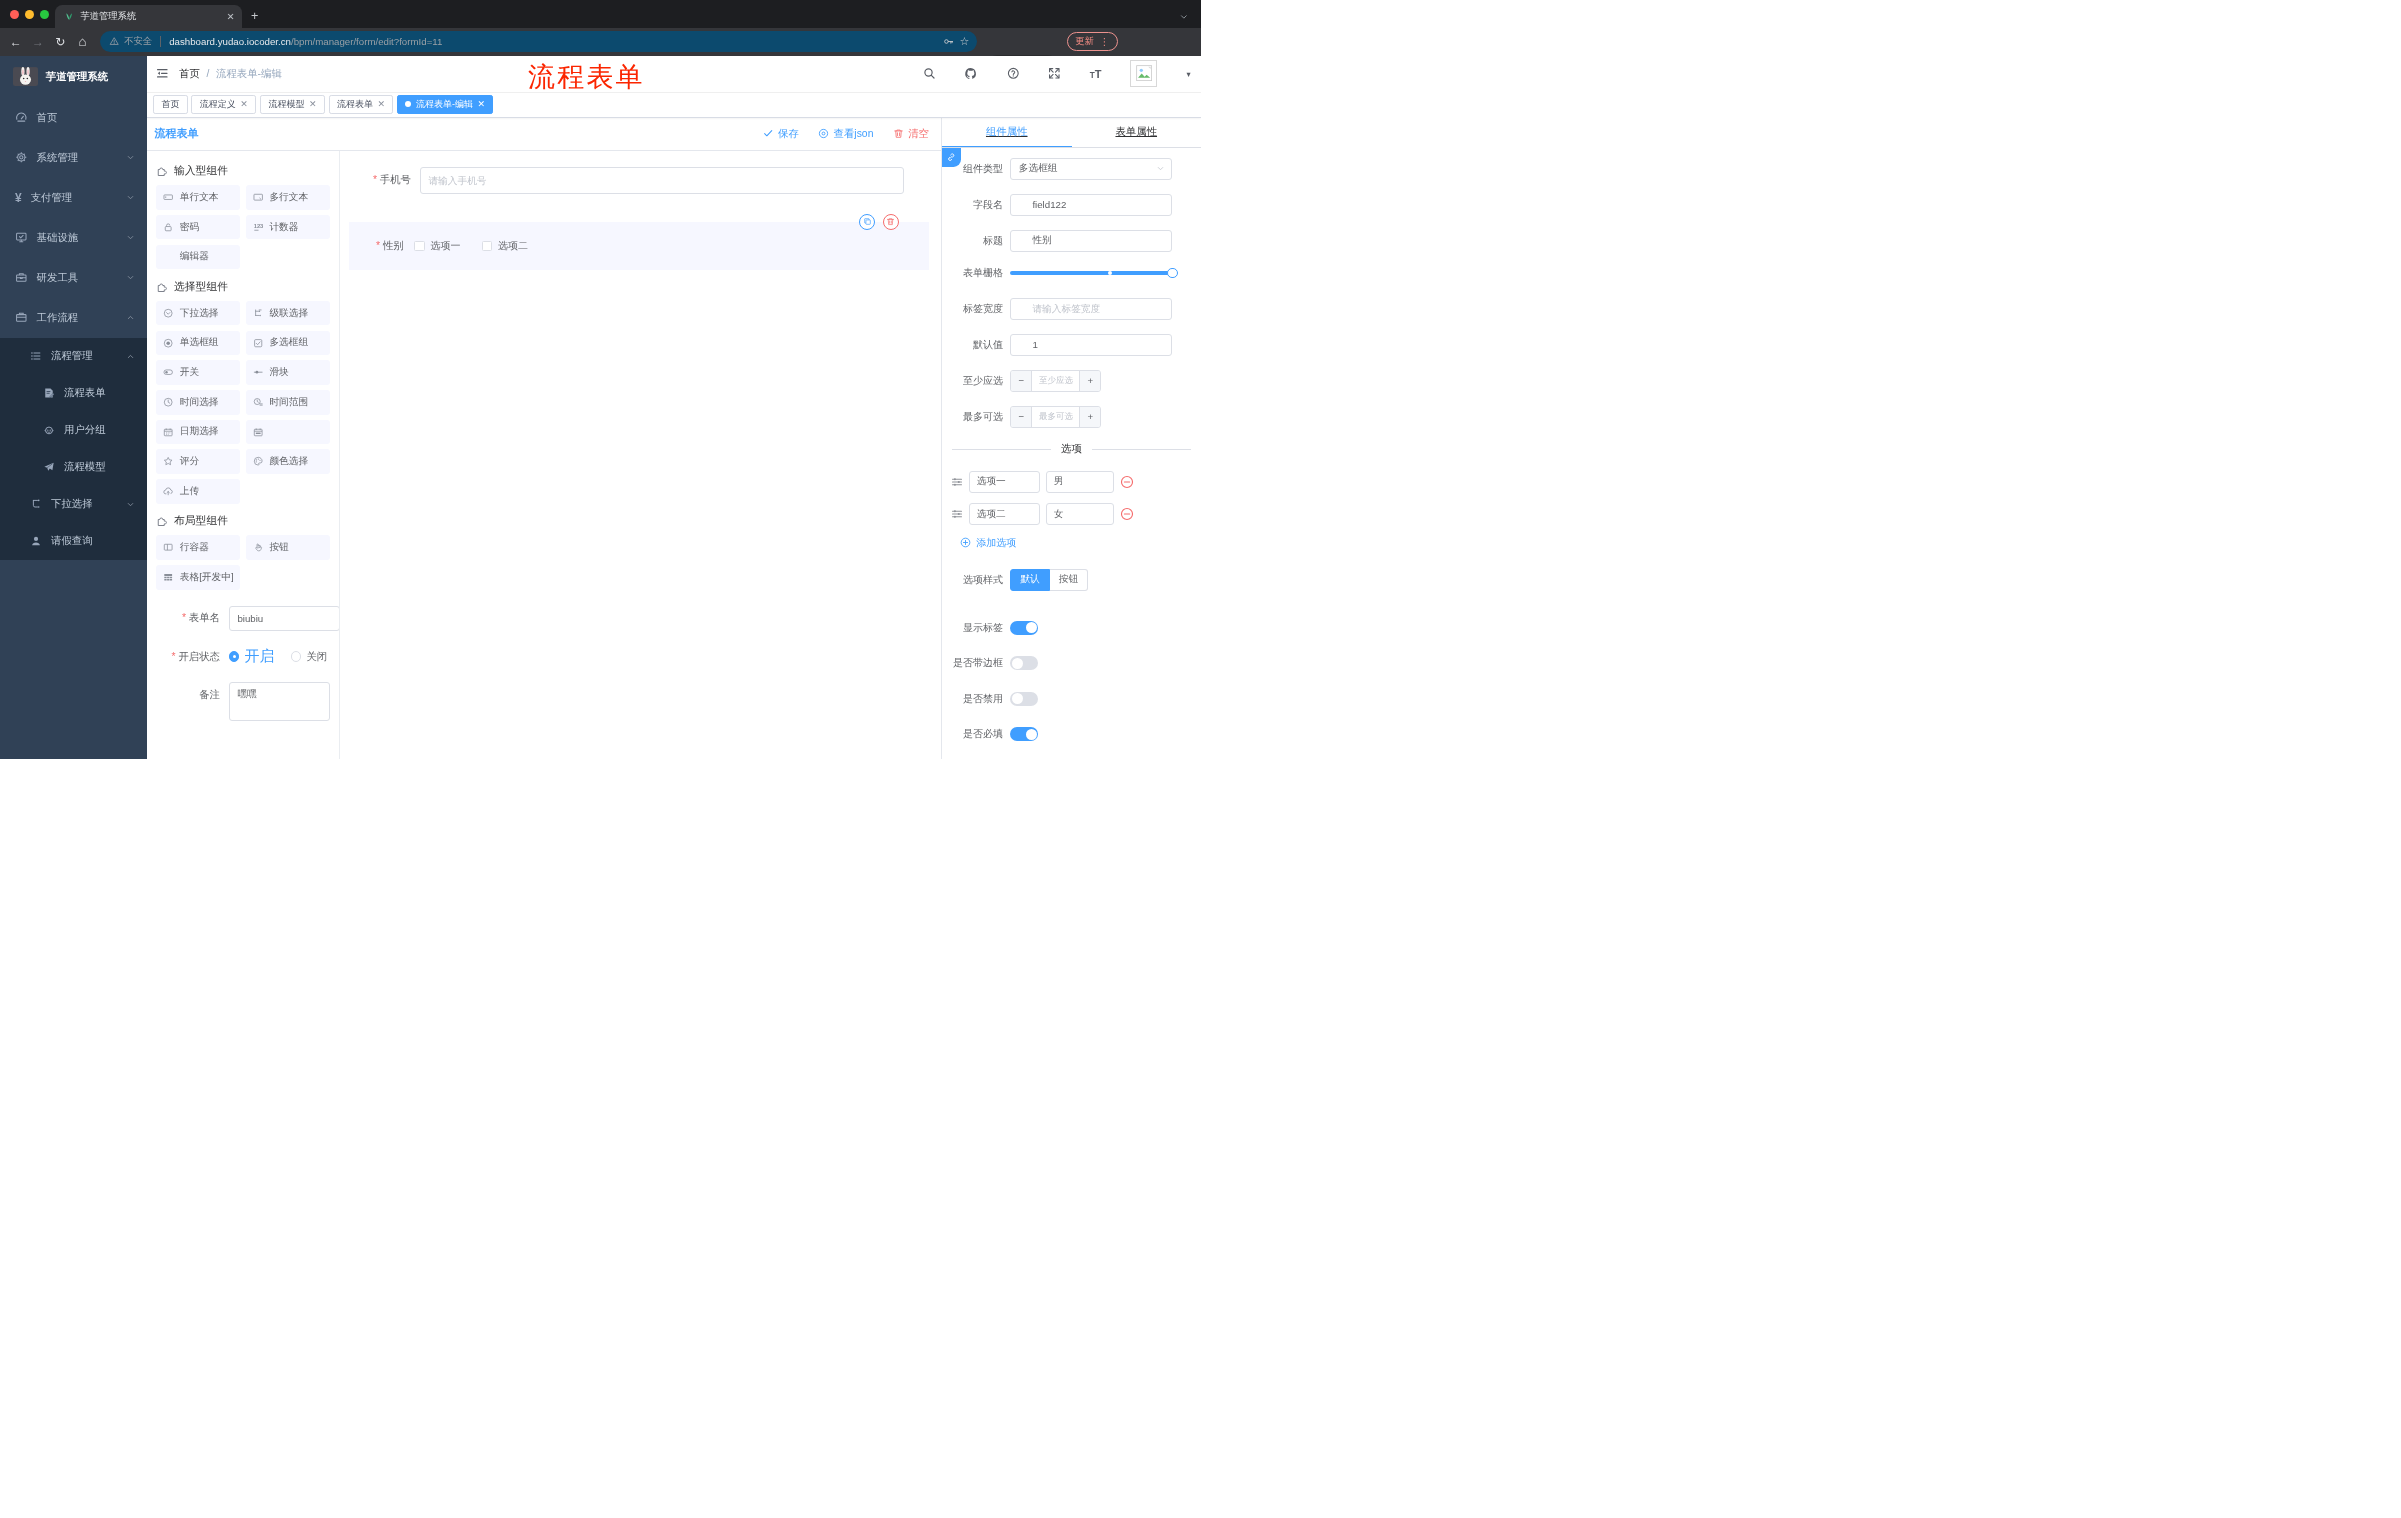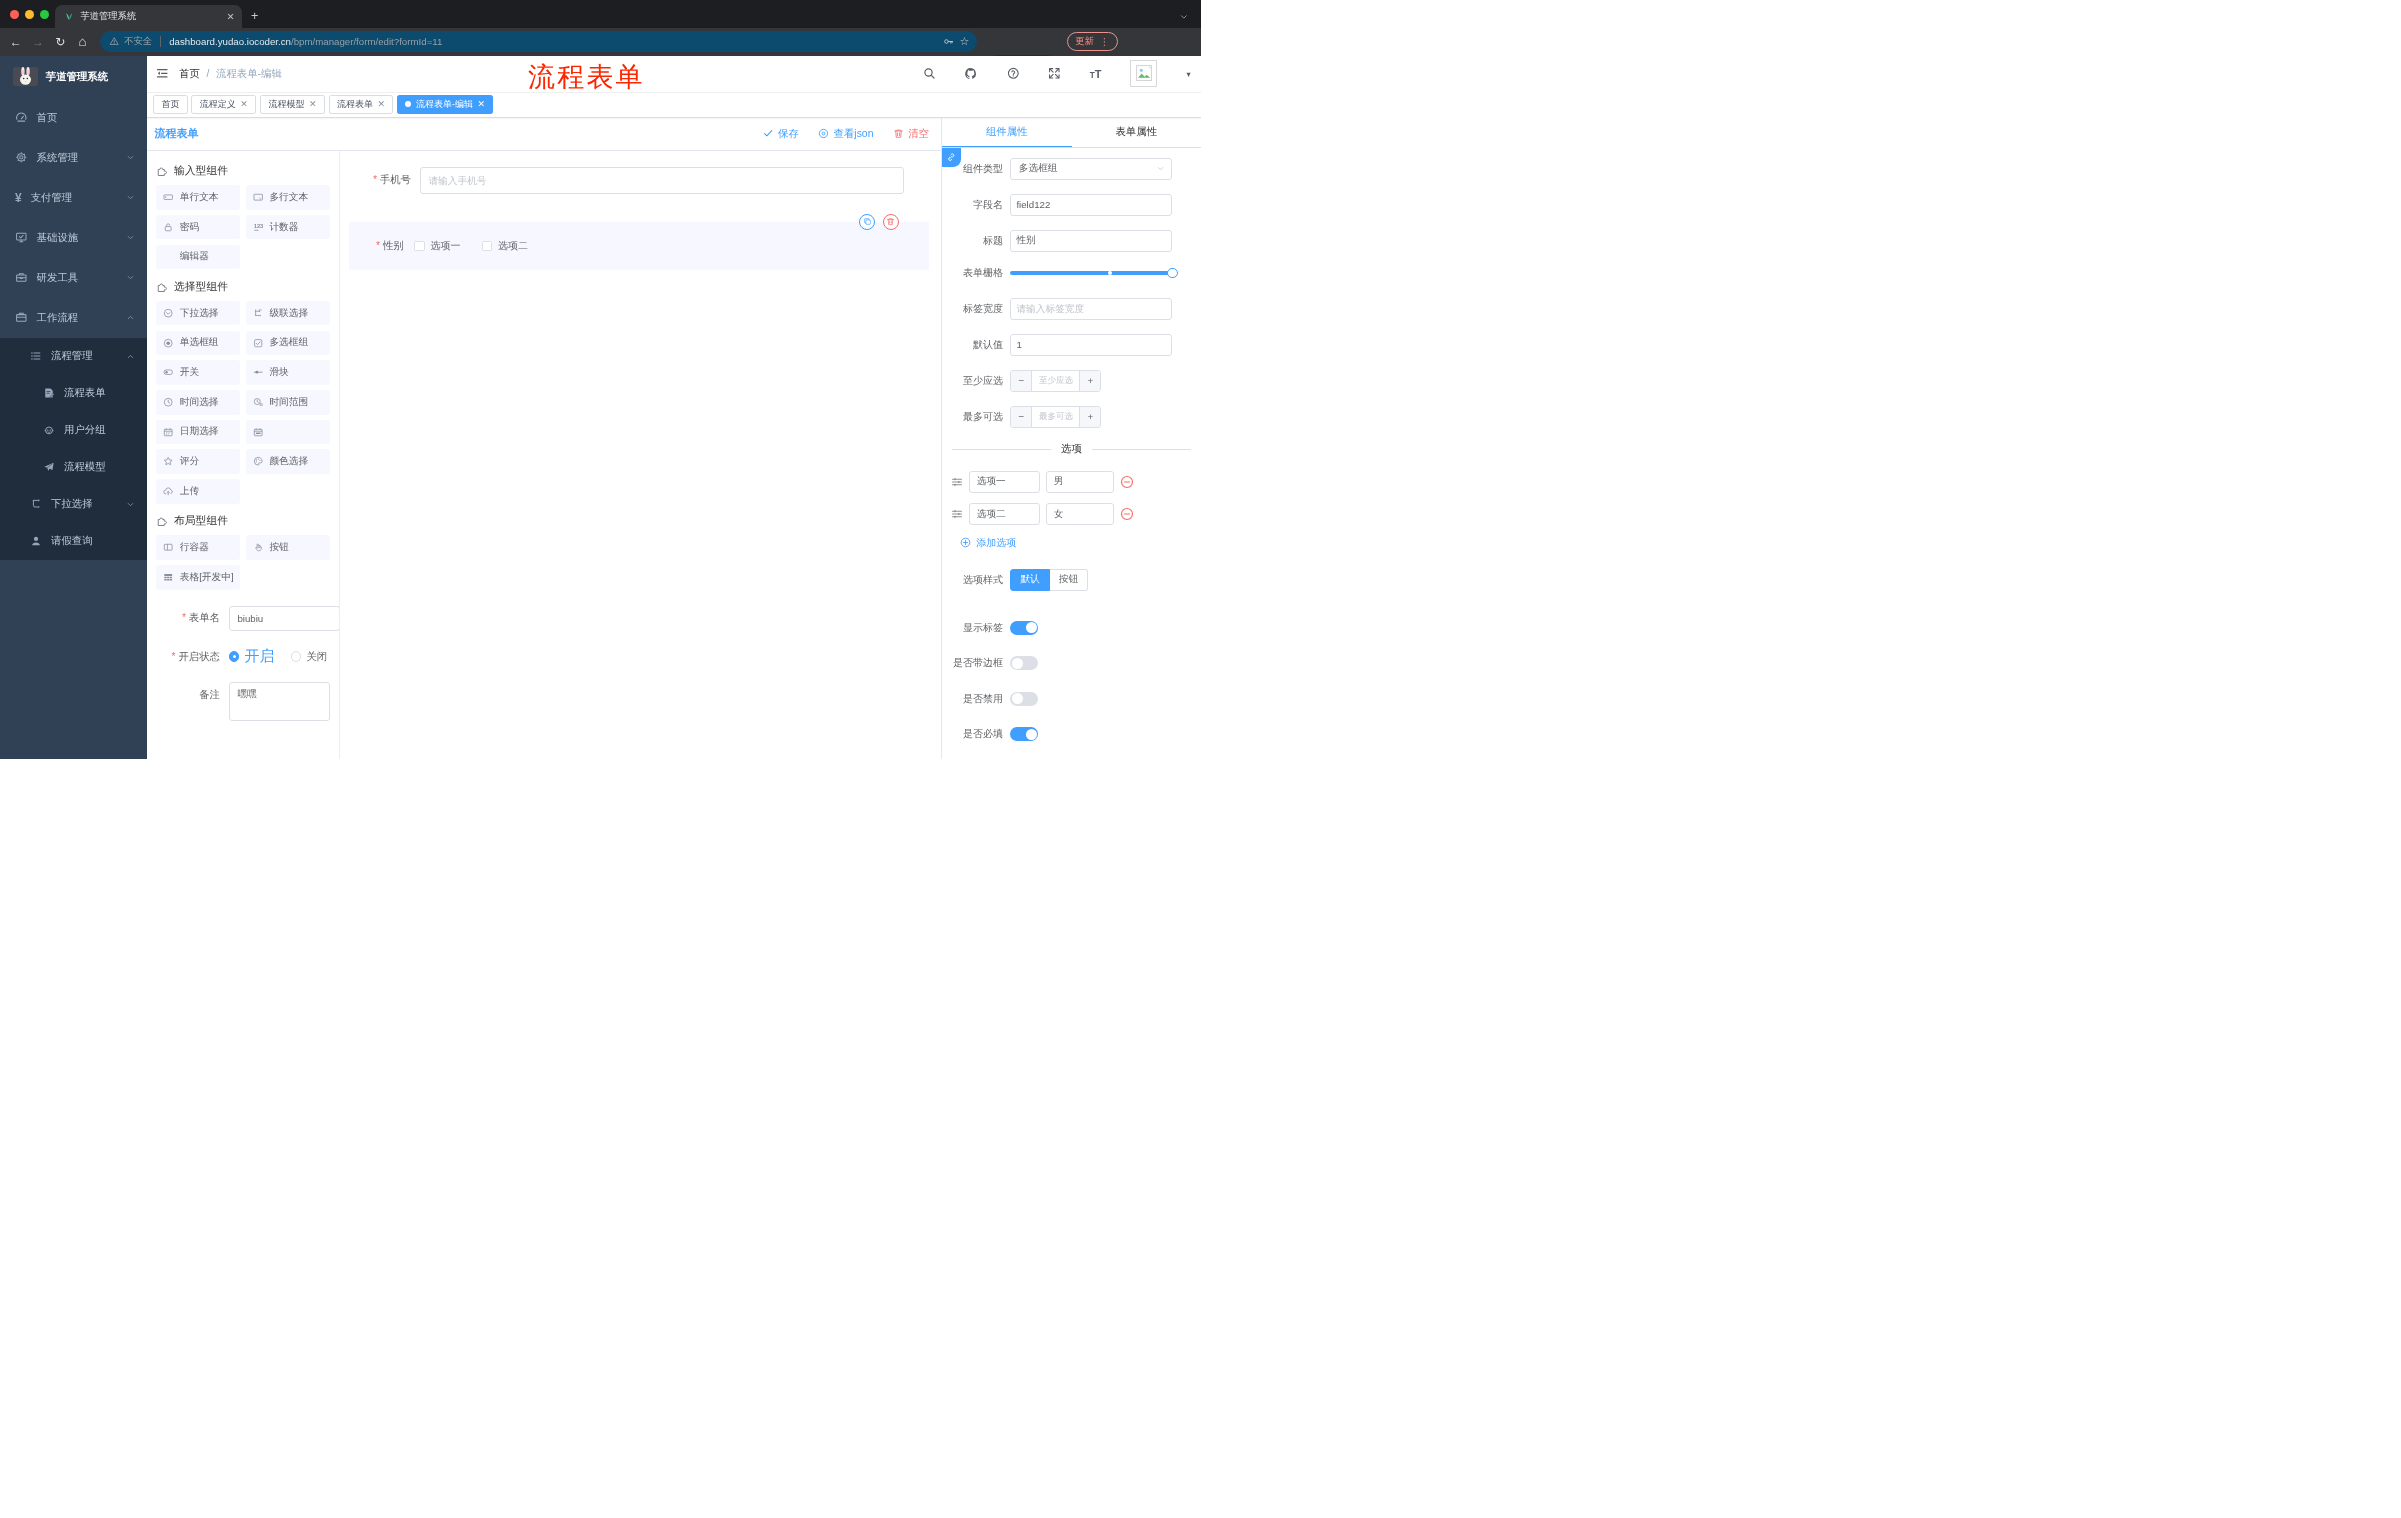--- a/index.html
+++ b/index.html
@@ -104,29 +104,29 @@
   .gb-actions { position:absolute; top:-8.2px; right:30px; display:flex; gap:7.4px; }
   .cbtn { width:16.3px; height:16.3px; border-radius:50%; background:#fff; display:flex; align-items:center; justify-content:center; }
   .cbtn.blue { border:0.7px solid #409eff; color:#409eff; }
   .cbtn.red { border:0.7px solid #f56c6c; color:#f56c6c; }
   .cb { display:flex; align-items:center; gap:6px; margin-right:21px; }
   .cbox { width:10.4px; height:10.4px; border:0.7px solid #dcdfe6; border-radius:1.5px; background:#fff; flex:none; }
   .cb .cl { font-size:10px; color:#606266; }
 
   
   .props { width:260px; flex:none; border-left:0.7px solid #e4e7ed; display:flex; flex-direction:column; position:relative; background:#fff; }
-  .ptabs { height:30px; display:flex; flex:none; border-bottom:0.7px solid #dcdfe6; }
+  .ptabs { height:30px; display:flex; flex:none; border-bottom:0.7px solid #dcdfe6;text-decoration:underline; }
   .ptab { flex:1; display:flex; align-items:center; justify-content:center; font-size:10.4px; color:#303133; position:relative; }
   .ptab.active { color:#409eff; }
   .ptab.active::after { content:""; position:absolute; left:0; right:0; bottom:-0.7px; height:1.5px; background:#409eff; }
   .linkhandle { position:absolute; left:0; top:30px; width:19.3px; height:19.3px; background:#409eff; color:#fff; border-radius:0 0 7.4px 0; display:flex; align-items:center; justify-content:center; z-index:3; }
   .pbody { flex:1; overflow:hidden; padding-top:10.4px; }
   .prow { display:flex; align-items:center; margin-bottom:14px; padding-left:0; }
   .plabel { width:61px; text-align:right; font-size:10px; color:#606266; margin-right:7.4px; flex:none; }
-  .pinput { width:162px; height:22px; border:0.7px solid #dcdfe6; border-radius:3px; padding:0 5px; font-size:9.7px; color:#606266; font-family:inherit; background:#fff; }
+  .pinput { width:162px; height:22px; border:0.7px solid #dcdfe6; border-radius:3px; padding:0 21px; font-size:9.7px; color:#606266; font-family:inherit; background:#fff; }
   .pinput::placeholder { color:#c0c4cc; }
   .pselect { width:162px; height:22px; border:0.7px solid #dcdfe6; border-radius:3px; display:flex; align-items:center; padding:0 6px 0 7.4px; font-size:9.7px; color:#606266; }
   .pselect .sv { flex:1; }
   .pselect .sc { color:#c0c4cc; }
   .slider { width:162px; height:10.4px; position:relative; display:flex; align-items:center; }
   .slider .track { width:100%; height:3.7px; border-radius:2.2px; background:#409eff; }
   .slider .stop { position:absolute; left:60%; top:3px; width:4.5px; height:4.5px; border-radius:50%; background:#fff; }
   .slider .knob { position:absolute; right:-5.2px; top:0; width:10.4px; height:10.4px; border-radius:50%; background:#fff; border:1.5px solid #409eff; }
   .stepper { width:91px; height:22px; border:0.7px solid #dcdfe6; border-radius:3px; display:flex; align-items:stretch; overflow:hidden; }
   .stepper .sbtn { width:21px; background:#f5f7fa; color:#606266; display:flex; align-items:center; justify-content:center; font-size:9.7px; flex:none; }

